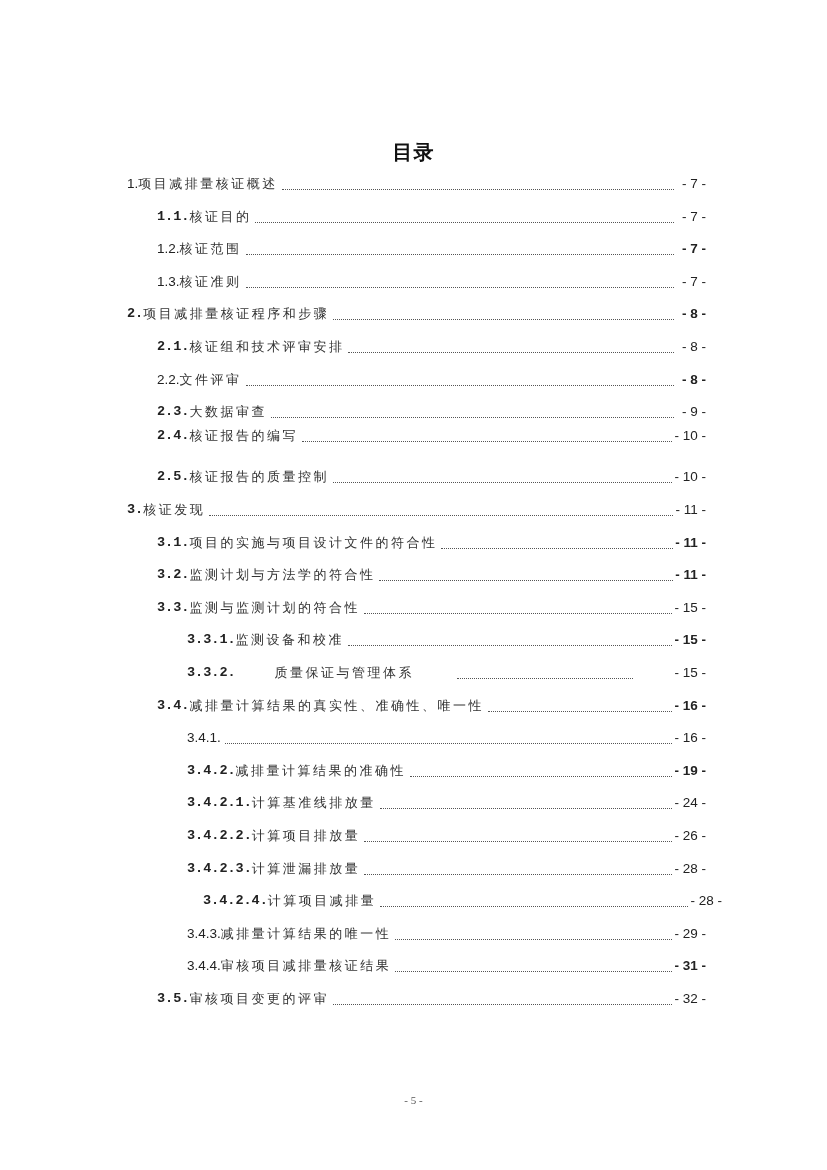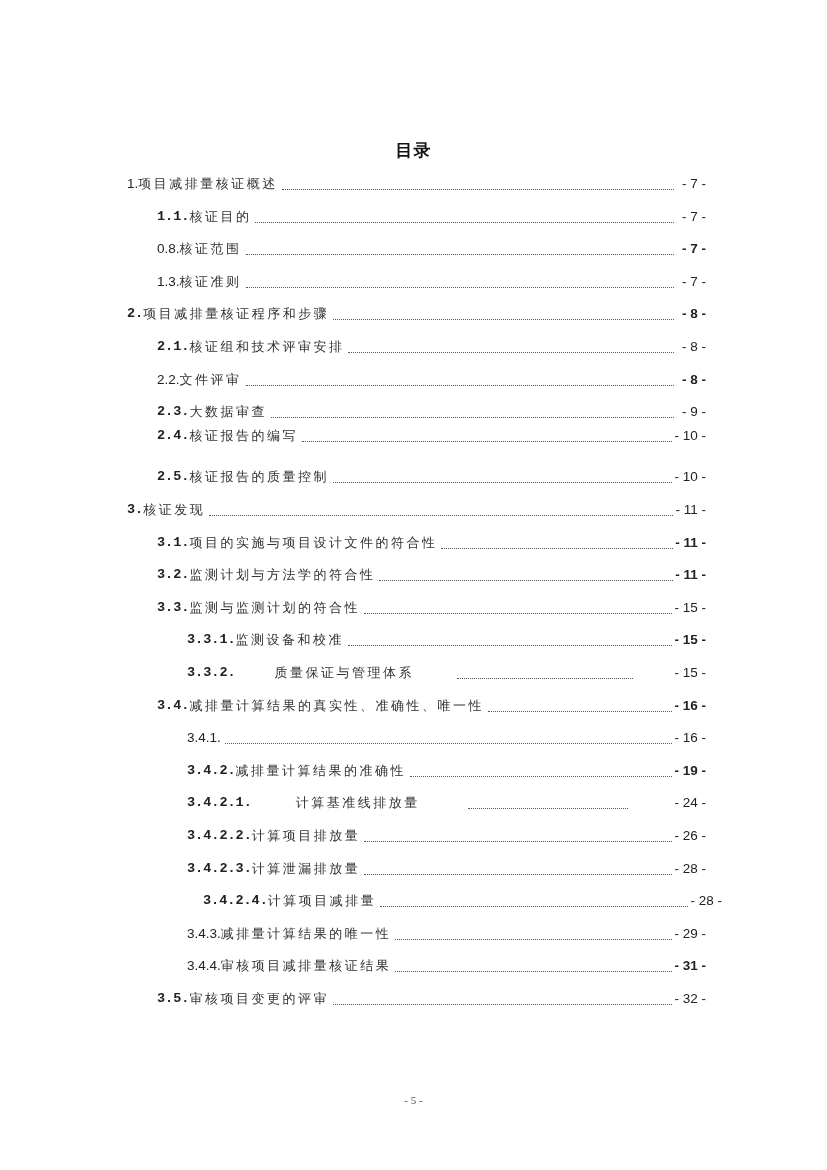--- a/index.html
+++ b/index.html
@@ -21,21 +21,21 @@
       width: 827px;
       height: 1170px;
       background: #ffffff;
     }
     .toc-title {
       position: absolute;
       left: 0;
       width: 827px;
       top: 139px;
       text-align: center;
-      font-size: 17px;
+      font-size: 20px;
       font-weight: bold;
       letter-spacing: 1px;
       color: #111;
     }
     .toc-list {
       position: absolute;
       left: 0;
       top: 171px;
       width: 827px;
     }
@@ -98,21 +98,21 @@
         <span class="leader"></span>
         <span class="page-num">- 7 -</span>
       </div>
       <div class="toc-row" style="left: 157px; width: 549px; top: 32.6px;">
         <span class="num bold">1.1.</span>
         <span class="text"> 核证目的</span>
         <span class="leader"></span>
         <span class="page-num">- 7 -</span>
       </div>
       <div class="toc-row" style="left: 157px; width: 549px; top: 65.2px;">
-        <span class="num">0.8.</span>
+        <span class="num">1.2.</span>
         <span class="text"> 核证范围</span>
         <span class="leader"></span>
         <span class="page-num bold">- 7 -</span>
       </div>
       <div class="toc-row" style="left: 157px; width: 549px; top: 97.8px;">
         <span class="num">1.3.</span>
         <span class="text"> 核证准则</span>
         <span class="leader"></span>
         <span class="page-num">- 7 -</span>
       </div>
@@ -198,21 +198,21 @@
         <span class="num">3.4.1.</span>
         <span class="leader"></span>
         <span class="page-num">- 16 -</span>
       </div>
       <div class="toc-row" style="left: 187px; width: 519px; top: 586.8px;">
         <span class="num bold">3.4.2.</span>
         <span class="text">减排量计算结果的准确性</span>
         <span class="leader"></span>
         <span class="page-num bold">- 19 -</span>
       </div>
-      <div class="toc-row" style="left: 187px; width: 519px; top: 619.4px; gap: 44px;">
+      <div class="toc-row" style="left: 187px; width: 519px; top: 619.4px;">
         <span class="num bold">3.4.2.1.</span>
         <span class="text">计算基准线排放量</span>
         <span class="leader"></span>
         <span class="page-num">- 24 -</span>
       </div>
       <div class="toc-row" style="left: 187px; width: 519px; top: 652px;">
         <span class="num bold">3.4.2.2.</span>
         <span class="text">计算项目排放量</span>
         <span class="leader"></span>
         <span class="page-num">- 26 -</span>

